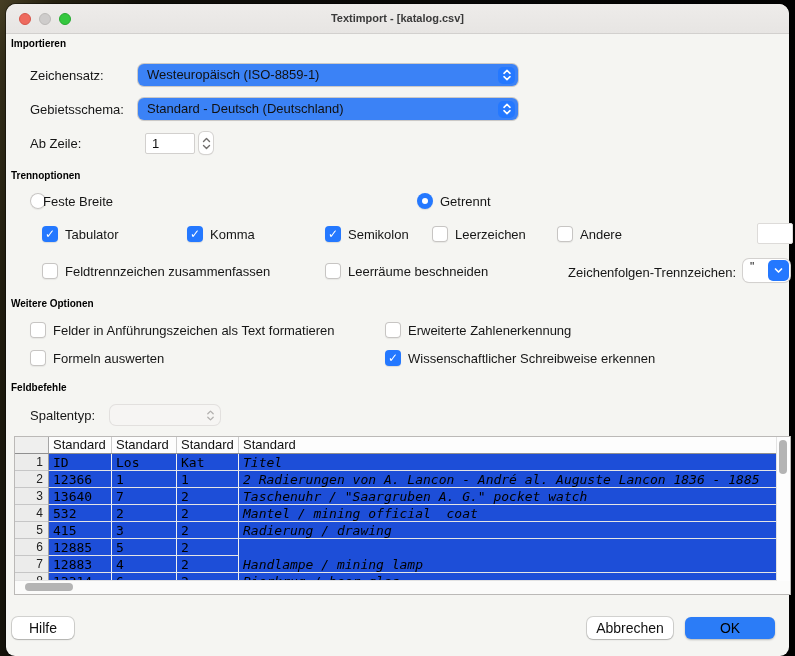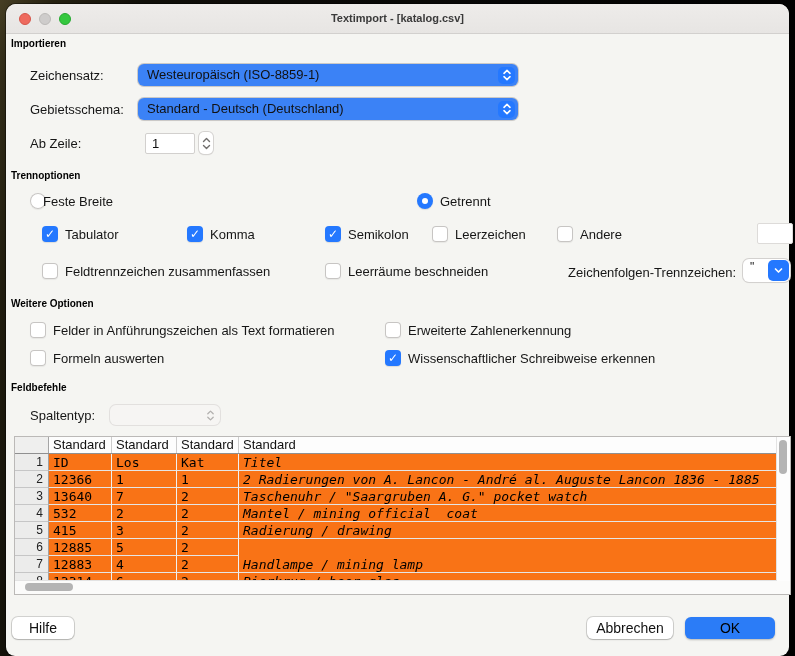--- a/index.html
+++ b/index.html
@@ -53,21 +53,21 @@
     box-shadow:inset 0 0 0 1px #c7c5c3,0 1px 1px rgba(0,0,0,.06);
     display:flex;align-items:center;justify-content:center;}
   .rd.on{background:var(--accent-blue,#2478ff);box-shadow:0 1px 1px rgba(0,0,0,.1);}
   .rd.on::after{content:"";width:6px;height:6px;border-radius:50%;background:#fff;}
 
   .combo{position:absolute;background:#fff;border-radius:6px;box-shadow:0 0 0 1px #d3d1cf,0 1px 1px rgba(0,0,0,.08);}
   .combo-value{position:absolute;left:7px;top:1px;font-size:12px;line-height:14px;color:#111;}
   .combo-btn{position:absolute;right:1px;top:1px;width:21px;height:21px;border-radius:5px;
     background:var(--accent-blue,#2478ff);display:flex;align-items:center;justify-content:center;}
 
-  .preview{position:absolute;left:8px;top:432px;width:777px;height:159px;background:#f97316;
+  .preview{position:absolute;left:8px;top:432px;width:777px;height:159px;background:#1d4ed8;
     box-sizing:border-box;border:1px solid #bbb9b7;}
   .pgrid{position:absolute;left:0;top:0;right:13px;bottom:13px;overflow:hidden;}
   .prow,.phead{display:grid;grid-template-columns:34px 63px 65px 62px 1fr;height:17px;}
   .phead{border-bottom:1px solid #909090;box-sizing:border-box;background:#fdfdfd;}
   .phead .hc{font-size:13px;line-height:16px;padding-left:4px;border-right:1px solid #cccccc;
     overflow:hidden;white-space:nowrap;color:#111;}
   .phead .corner{background:#efefee;border-right:1px solid #a5a5a5;}
   .cell{box-sizing:border-box;overflow:hidden;white-space:pre;line-height:17px;}
   .cell.num{background:#ececeb;border-right:1px solid #a0a0a0;border-bottom:1px solid #c6c6c6;
     font-size:12px;text-align:right;padding-right:5px;color:#222;}

